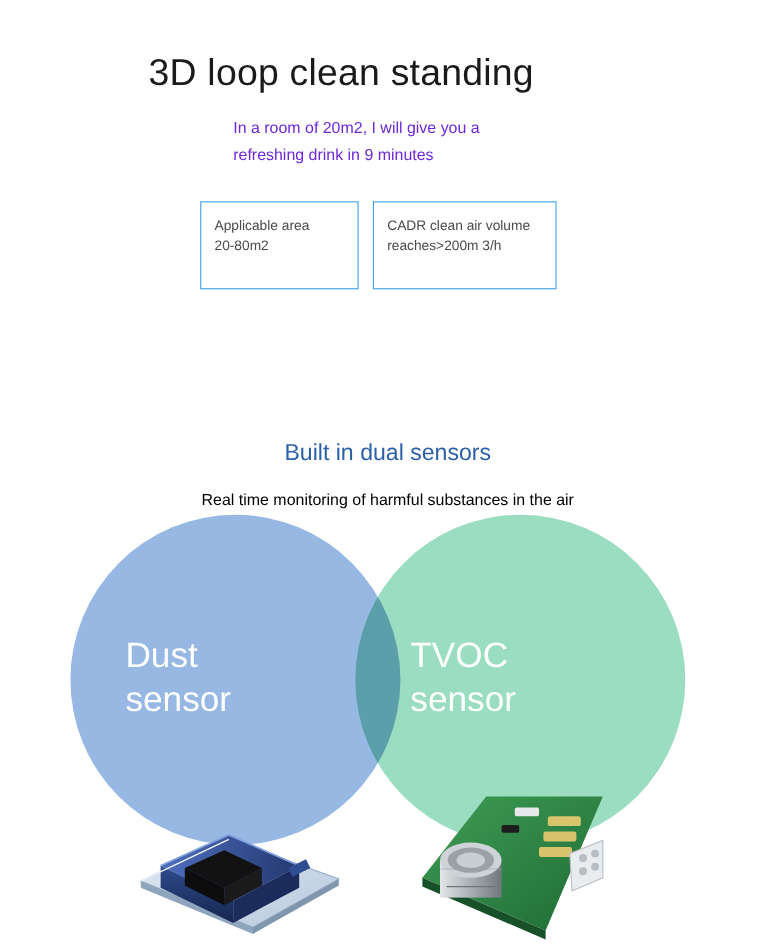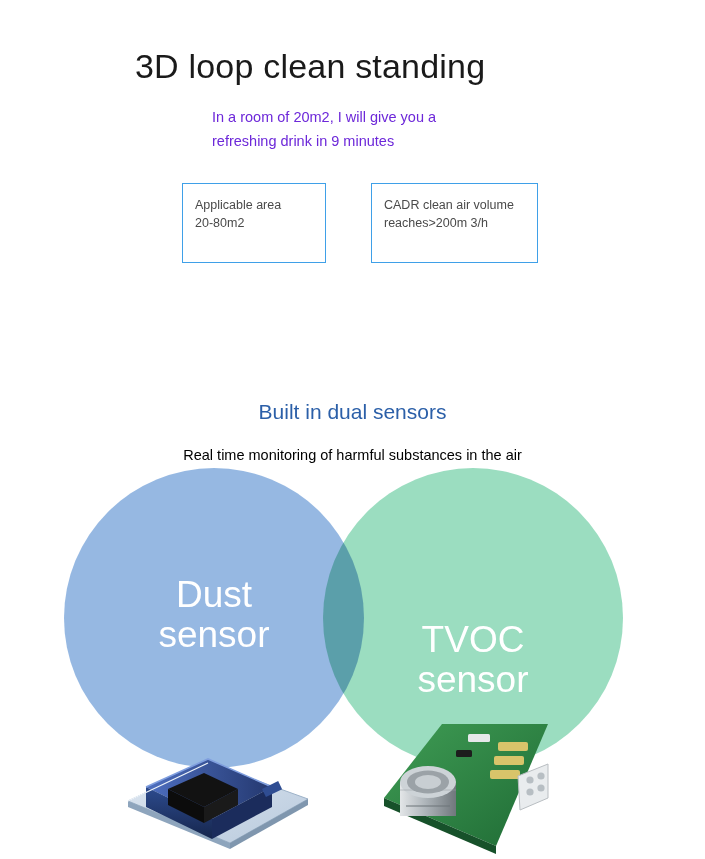--- a/index.html
+++ b/index.html
@@ -59,21 +59,20 @@
     line-height: 18px;
     color: #4a4a4a;
   }
   .spec-box.one {
     width: 144px;
     height: 80px;
   }
   .spec-box.two {
     width: 167px;
     height: 80px;
-    margin-left: 32px;
   }
 
   
   .sensor-title {
     position: absolute;
     left: 0;
     top: 380px;
     width: 705px;
     text-align: center;
     font-size: 21px;
@@ -114,34 +113,32 @@
   }
   .circle.right {
     left: 323px;
     top: 0px;
     background: #7fd3ae;
     opacity: 0.78;
   }
   .circle-label {
     position: absolute;
     width: 200px;
-    text-align: center;
     color: #ffffff;
-    font-size: 37px;
+    font-size: 32px;
     line-height: 40px;
     font-weight: 400;
   }
   .circle-label.left {
     left: 114px;
     top: 107px;
   }
   .circle-label.right {
     left: 373px;
     top: 107px;
-    margin-top: 45px;
   }
 
   
   .hw {
     position: absolute;
   }
   .hw-dust {
     left: 112px;
     top: 715px;
     width: 205px;

